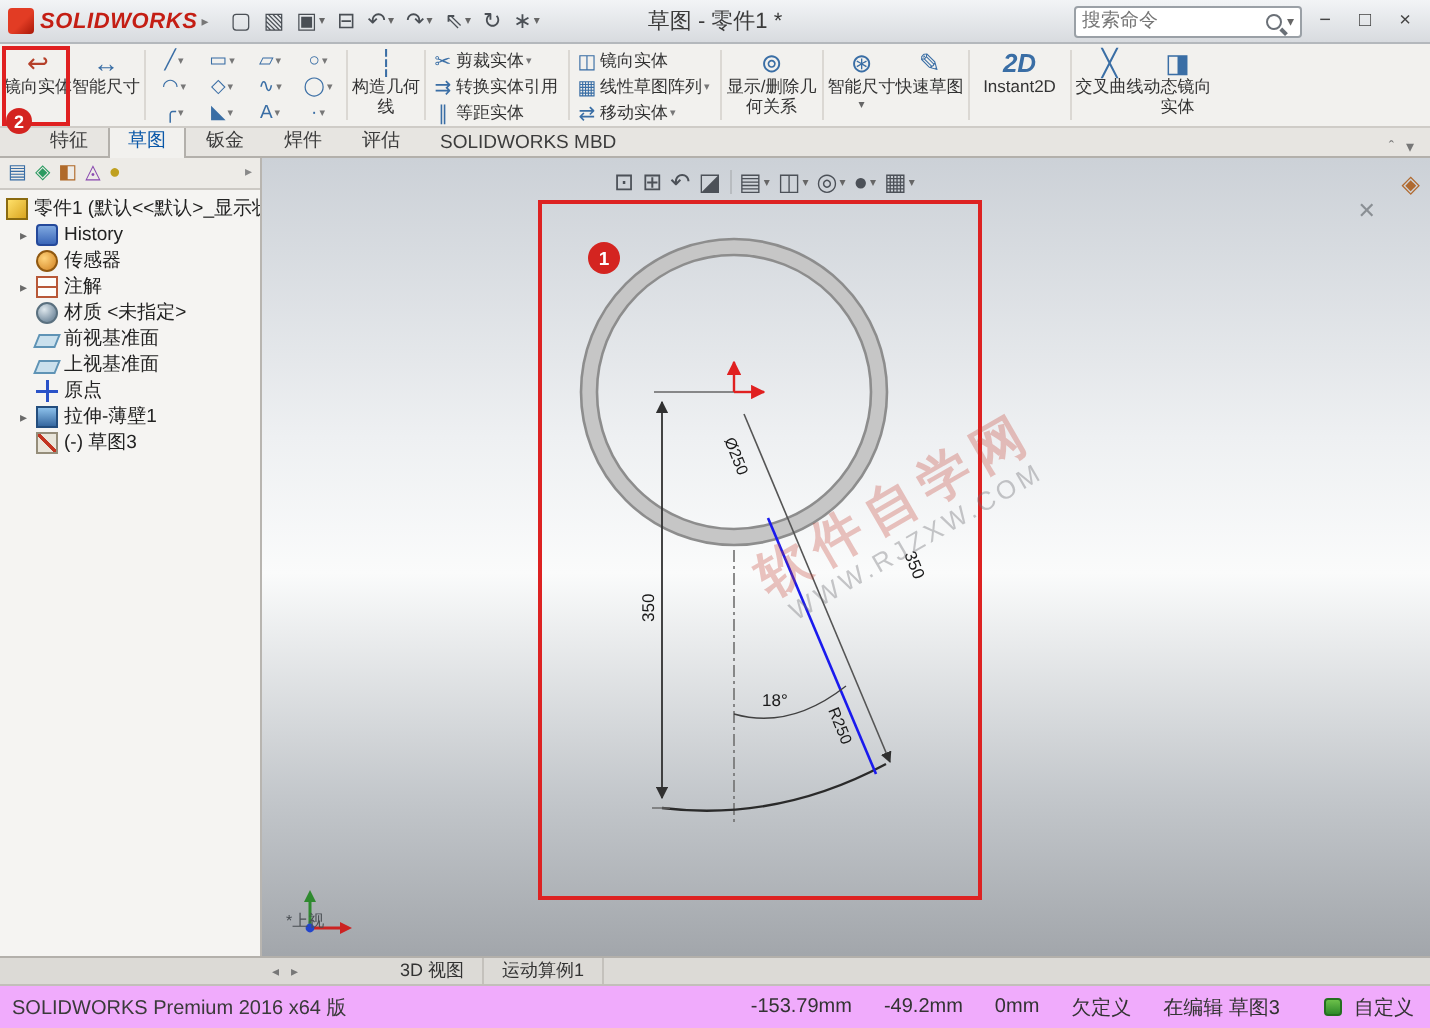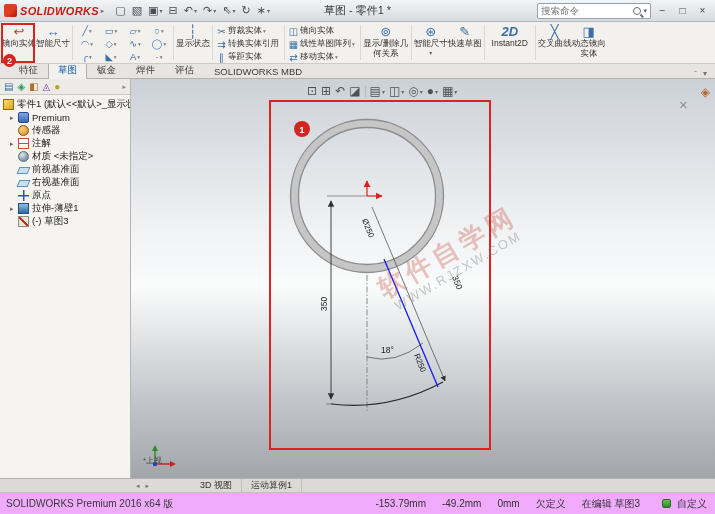--- a/index.html
+++ b/index.html
@@ -45,21 +45,21 @@
   .rsm .dd { font-size:5.5px; color:#777; margin-left:1px; }
   .i2d { font-weight:bold; font-size:10px; color:#2a62b0; font-style:italic; }
   
   .hl-box { position:absolute; left:1px; top:23px; width:34px; height:40px; border:2px solid #e02020; z-index:45; pointer-events:none; }
   .step-badge { position:absolute; width:13px; height:13px; border-radius:50%; background:#d42420; color:#fff;
     font-size:9px; font-weight:bold; display:flex; align-items:center; justify-content:center; z-index:46; }
   .badge2 { left:3px; top:54px; }
 
   
   .tabbar { position:absolute; top:64px; left:0; right:0; height:15px; background:#e7e5e1;
-    border-bottom:1px solid #b3b0ab; display:flex; align-items:flex-end; padding-left:9px; z-index:29; }
+    border-bottom:1px solid #b3b0ab; display:flex; align-items:flex-end; padding-left:15px; z-index:29; }
   .tab { padding:1px 9px 1px; font-size:9.5px; color:#3c3c3c; border:1px solid transparent; border-bottom:none; }
   .tab.active { background:#f2f1ee; border-color:#b3b0ab; color:#0a58a8; margin-bottom:-1px; padding-bottom:2px; }
   .tabbar-right { margin-left:auto; display:flex; align-items:center; gap:6px; padding:0 8px; color:#777; font-size:8px; }
 
   
   .main { position:absolute; top:79px; left:0; right:0; bottom:36px; display:flex; }
 
   
   .panel { width:131px; flex:none; background:#f5f4f2; border-right:1px solid #b8b5b0; display:flex; flex-direction:column; }
   .panel-tabs { height:16px; background:#edebe7; border-bottom:1px solid #ccc9c4; display:flex; align-items:center; gap:4px; padding:0 4px; }
@@ -226,21 +226,21 @@
         <span class="gdd">▾</span>
       </span>
     <span class="gcell">
         <span>·</span>
         <span class="gdd">▾</span>
       </span>
   </div>
   <div class="rsep"></div>
   <div class="rtall">
     <span class="ricon">┆</span>
-    <span>显示状态</span>
+    <span>构造几何线</span>
   </div>
   <div class="rsep"></div>
   <div class="rcol">
     <span class="rsm">
         <span class="sicon">✂</span>
         <span>剪裁实体</span>
         <span class="dd">▾</span>
       </span>
     <span class="rsm">
         <span class="sicon">⇉</span>
@@ -327,21 +327,21 @@
       <span class="ptab ptab-arrow">▸</span>
     </div>
     <div class="tree">
       <div class="trow">
         <span class="ti ti-part"></span>
         <span>零件1 (默认&lt;&lt;默认&gt;_显示状态 1&gt;)</span>
       </div>
       <div class="trow child">
         <span class="caret">▸</span>
         <span class="ti ti-history"></span>
-        <span>Premium</span>
+        <span>History</span>
       </div>
       <div class="trow child">
         <span class="caret"></span>
         <span class="ti ti-sensors"></span>
         <span>传感器</span>
       </div>
       <div class="trow child">
         <span class="caret">▸</span>
         <span class="ti ti-annot"></span>
         <span>注解</span>
@@ -352,21 +352,21 @@
         <span>材质 &lt;未指定&gt;</span>
       </div>
       <div class="trow child">
         <span class="caret"></span>
         <span class="ti ti-plane"></span>
         <span>前视基准面</span>
       </div>
       <div class="trow child">
         <span class="caret"></span>
         <span class="ti ti-plane"></span>
-        <span>右视基准面</span>
+        <span>上视基准面</span>
       </div>
       <div class="trow child">
         <span class="caret"></span>
         <span class="ti ti-origin"></span>
         <span>原点</span>
       </div>
       <div class="trow child">
         <span class="caret">▸</span>
         <span class="ti ti-feature"></span>
         <span>拉伸-薄壁1</span>

